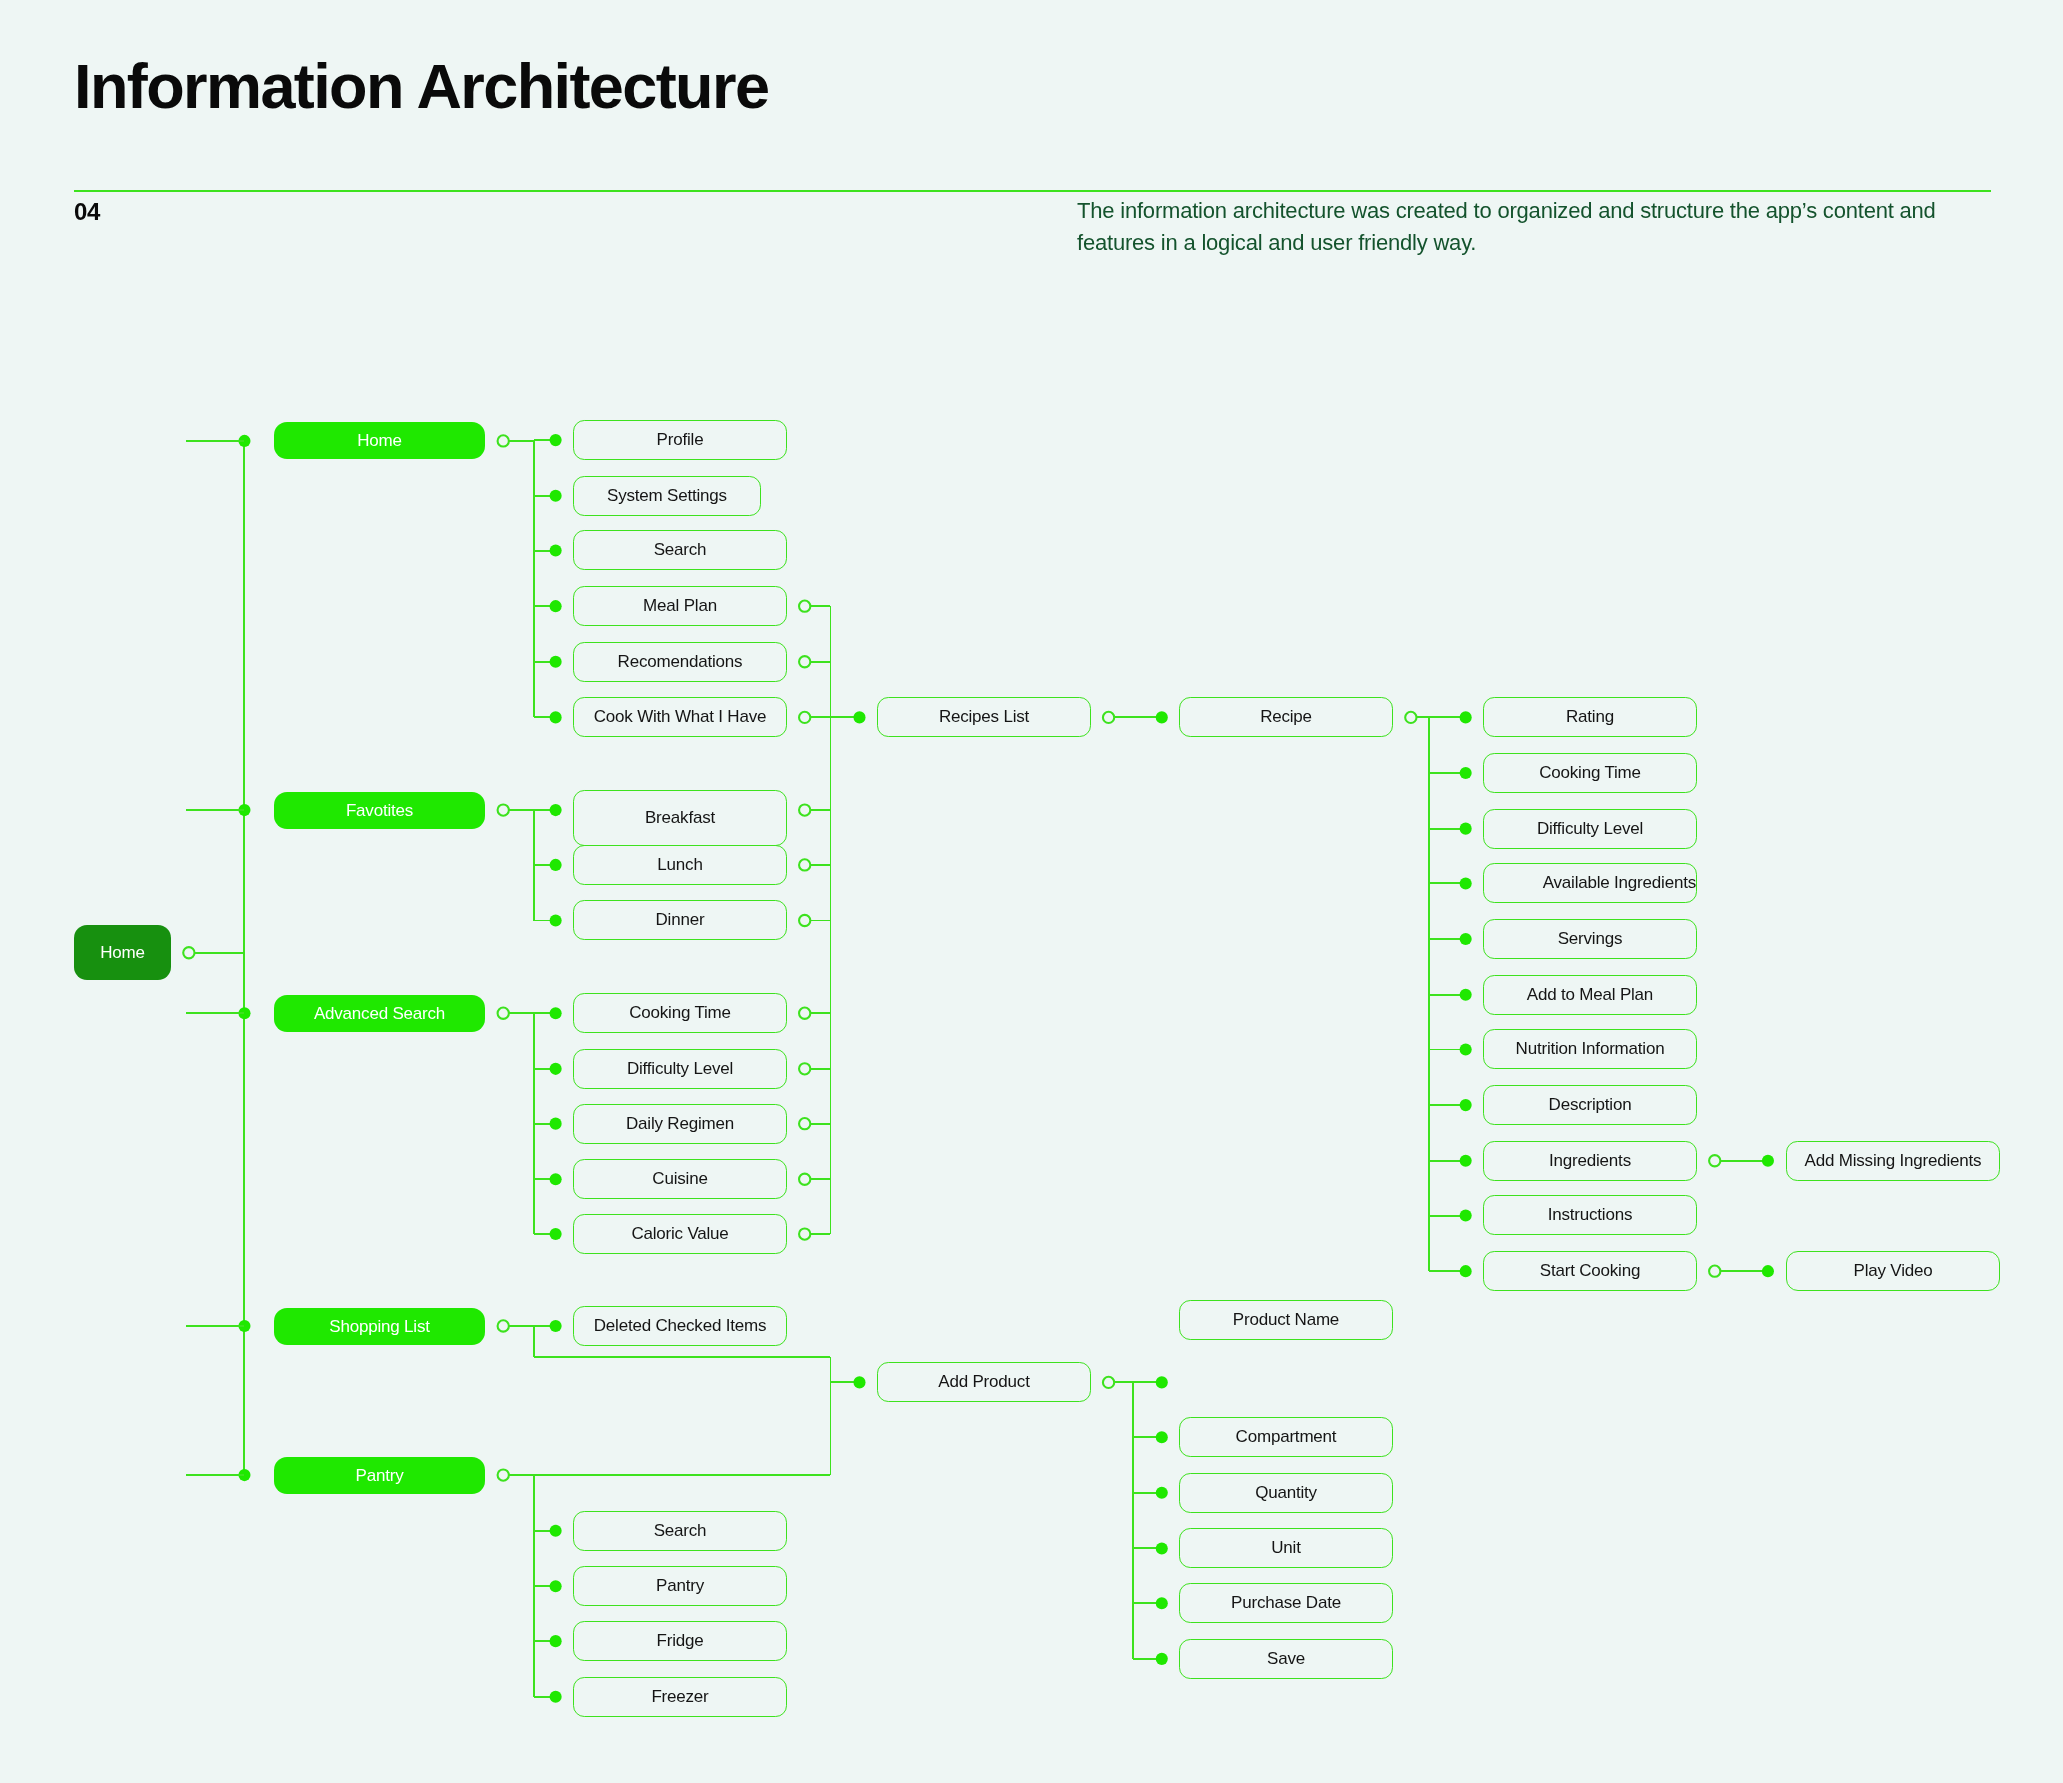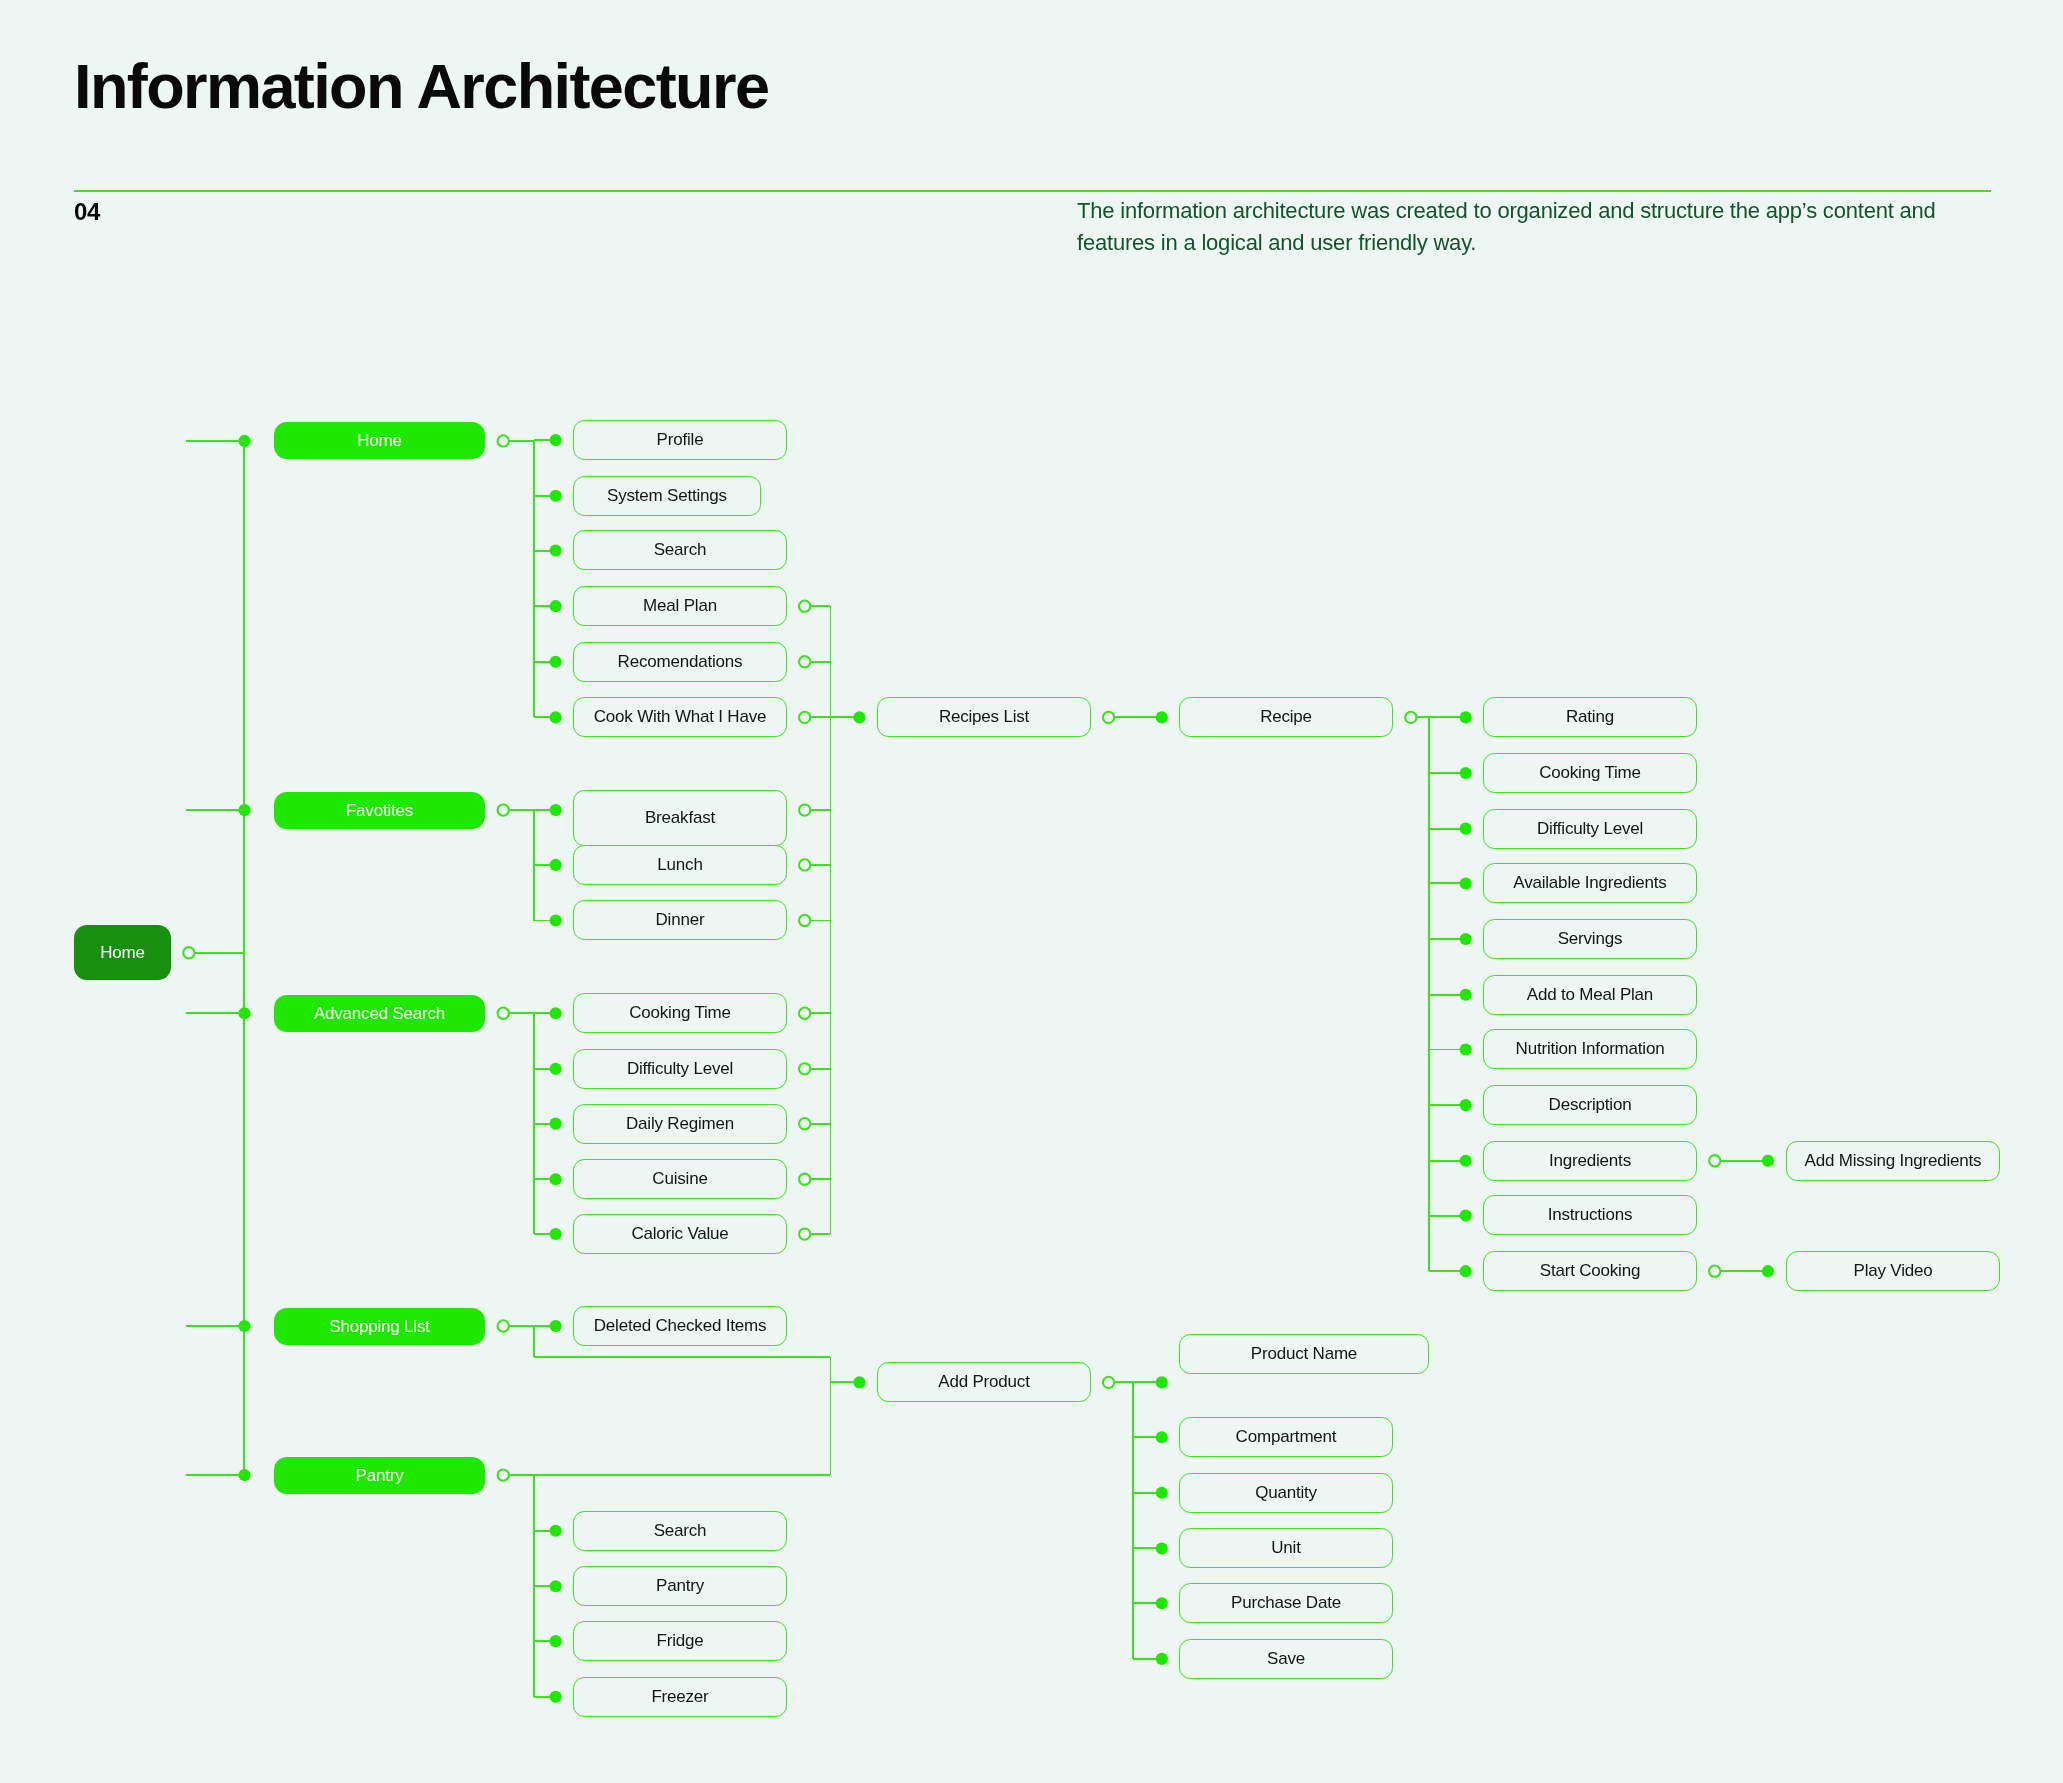--- a/index.html
+++ b/index.html
@@ -348,21 +348,21 @@
       </div>
       <div class="node leaf" style="left: 877px; top: 697px; width: 214px; height: 40px;">
         <span>Recipes List</span>
       </div>
       <div class="node leaf" style="left: 877px; top: 1362px; width: 214px; height: 40px;">
         <span>Add Product</span>
       </div>
       <div class="node leaf" style="left: 1179px; top: 697px; width: 214px; height: 40px;">
         <span>Recipe</span>
       </div>
-      <div class="node leaf" style="left: 1179px; top: 1334px; width: 250px; height: 40px;">
+      <div class="node leaf" style="left: 1179px; top: 1300px; width: 214px; height: 40px;">
         <span>Product Name</span>
       </div>
       <div class="node leaf" style="left: 1179px; top: 1417px; width: 214px; height: 40px;">
         <span>Compartment</span>
       </div>
       <div class="node leaf" style="left: 1179px; top: 1473px; width: 214px; height: 40px;">
         <span>Quantity</span>
       </div>
       <div class="node leaf" style="left: 1179px; top: 1528px; width: 214px; height: 40px;">
         <span>Unit</span>
@@ -375,21 +375,21 @@
       </div>
       <div class="node leaf" style="left: 1483px; top: 697px; width: 214px; height: 40px;">
         <span>Rating</span>
       </div>
       <div class="node leaf" style="left: 1483px; top: 753px; width: 214px; height: 40px;">
         <span>Cooking Time</span>
       </div>
       <div class="node leaf" style="left: 1483px; top: 809px; width: 214px; height: 40px;">
         <span>Difficulty Level</span>
       </div>
-      <div class="node leaf" style="left: 1483px; top: 863px; width: 214px; height: 40px;">
+      <div class="node leaf" style="left: 1483px; top: 863px; width: 214px; height: 40px; justify-content: flex-end;">
         <span>Available Ingredients</span>
       </div>
       <div class="node leaf" style="left: 1483px; top: 919px; width: 214px; height: 40px;">
         <span>Servings</span>
       </div>
       <div class="node leaf" style="left: 1483px; top: 975px; width: 214px; height: 40px;">
         <span>Add to Meal Plan</span>
       </div>
       <div class="node leaf" style="left: 1483px; top: 1029px; width: 214px; height: 40px;">
         <span>Nutrition Information</span>

